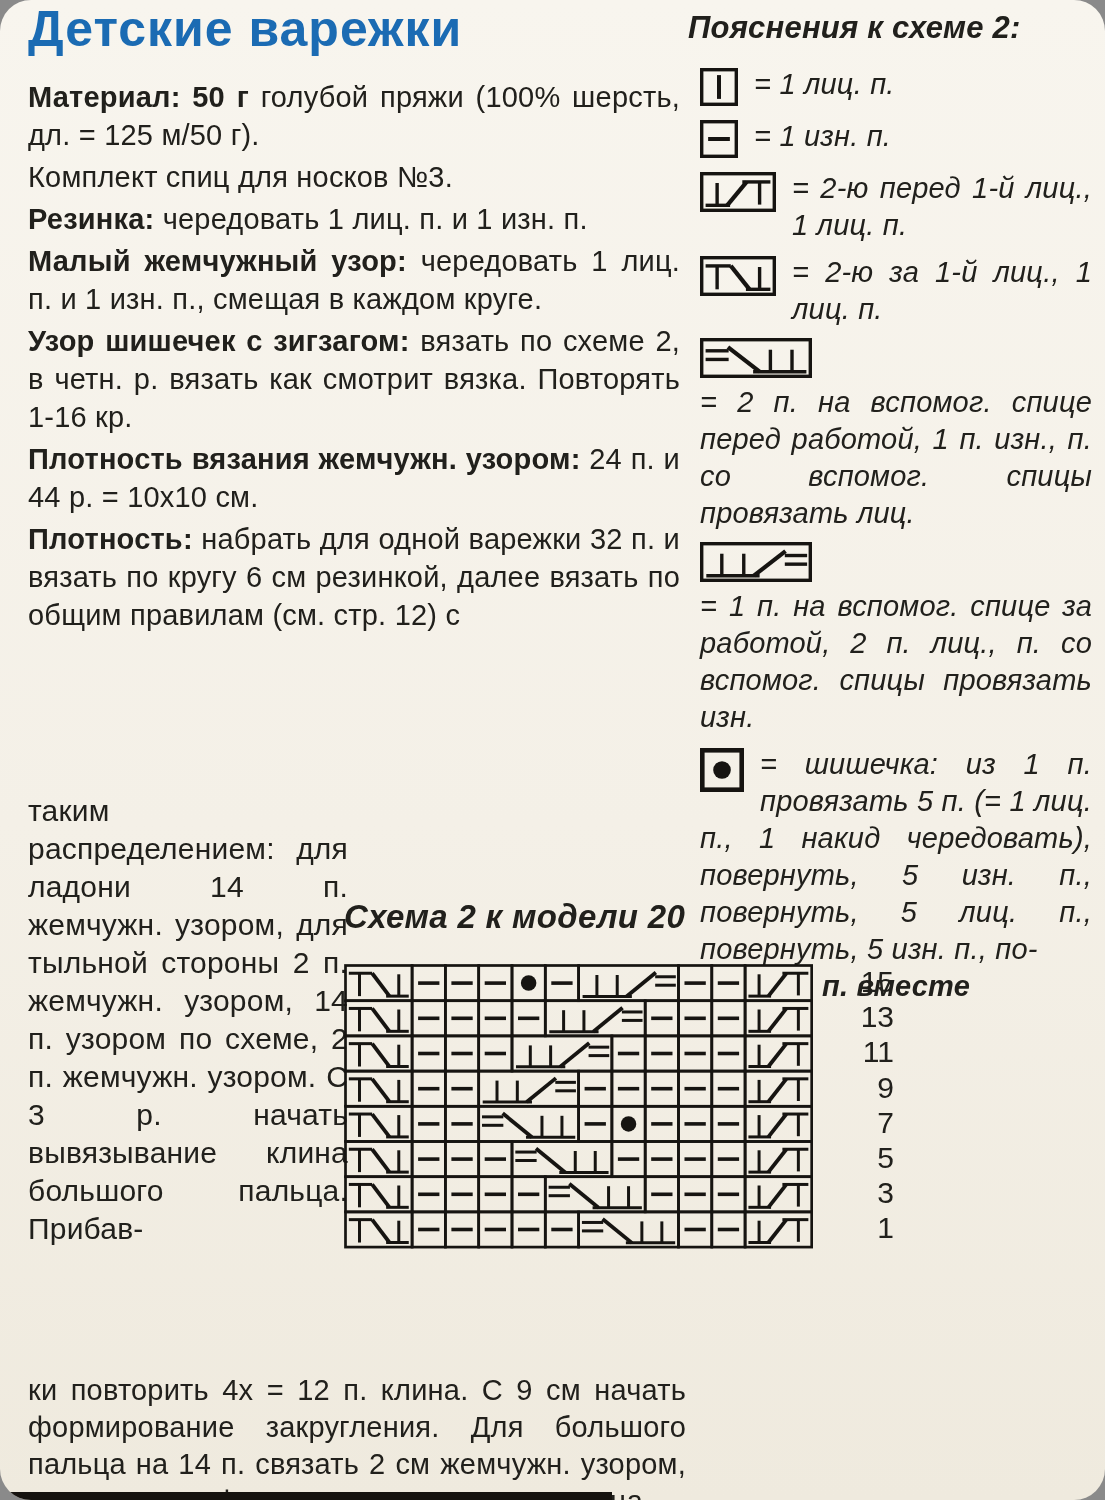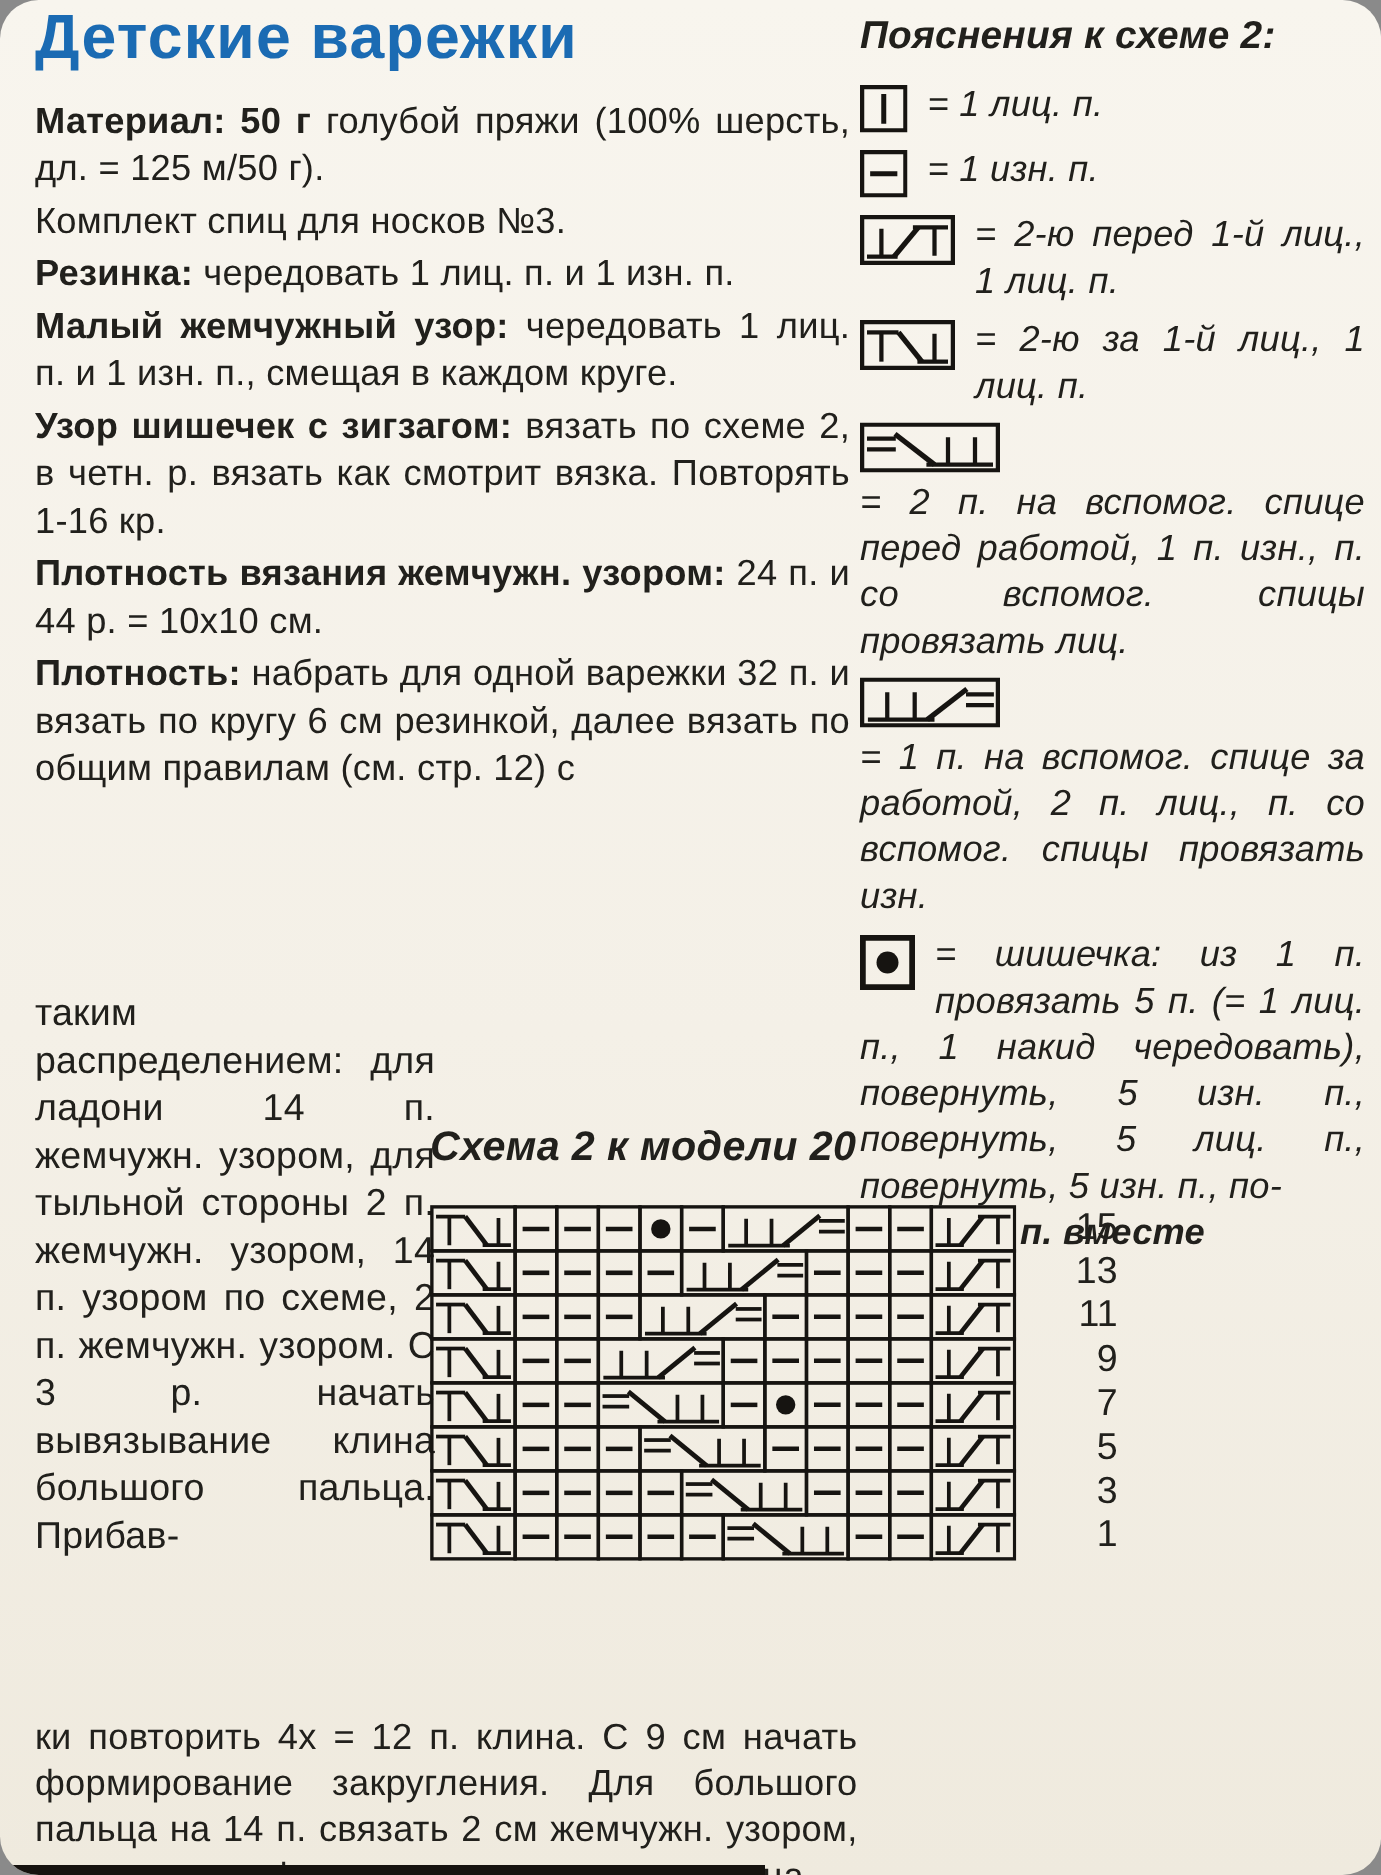--- a/index.html
+++ b/index.html
@@ -24,21 +24,21 @@
   }
   .article-bottom{
     position:absolute;left:28px;top:1372px;width:658px;
     font-size:29px;line-height:37px;text-align:justify;letter-spacing:.2px;
   }
   .legend-panel{
     position:absolute;left:688px;top:10px;width:404px;
     font-size:29px;line-height:37px;font-style:italic;text-align:justify;letter-spacing:.2px;
   }
   .legend-heading{margin:0 0 20px 0;font-size:31px;font-weight:bold;line-height:36px;}
-  .legend-item{margin:0 0 10px 0;}
+  .legend-item{margin:0 0 10px 12px;}
   .legend-item::after{content:"";display:block;clear:both;}
   .legend-item .sym{float:left;margin:2px 16px 2px 0;}
   .legend-item.block .sym{float:none;display:block;margin:4px 0 6px 0;}
   .legend-tail{text-align:center;font-weight:bold;}
   .chart-title{
     position:absolute;left:344px;top:898px;margin:0;
     font-size:33px;font-weight:bold;font-style:italic;letter-spacing:.3px;
   }
   .chart-wrap{position:absolute;left:344px;top:964px;}
   .row-labels{

